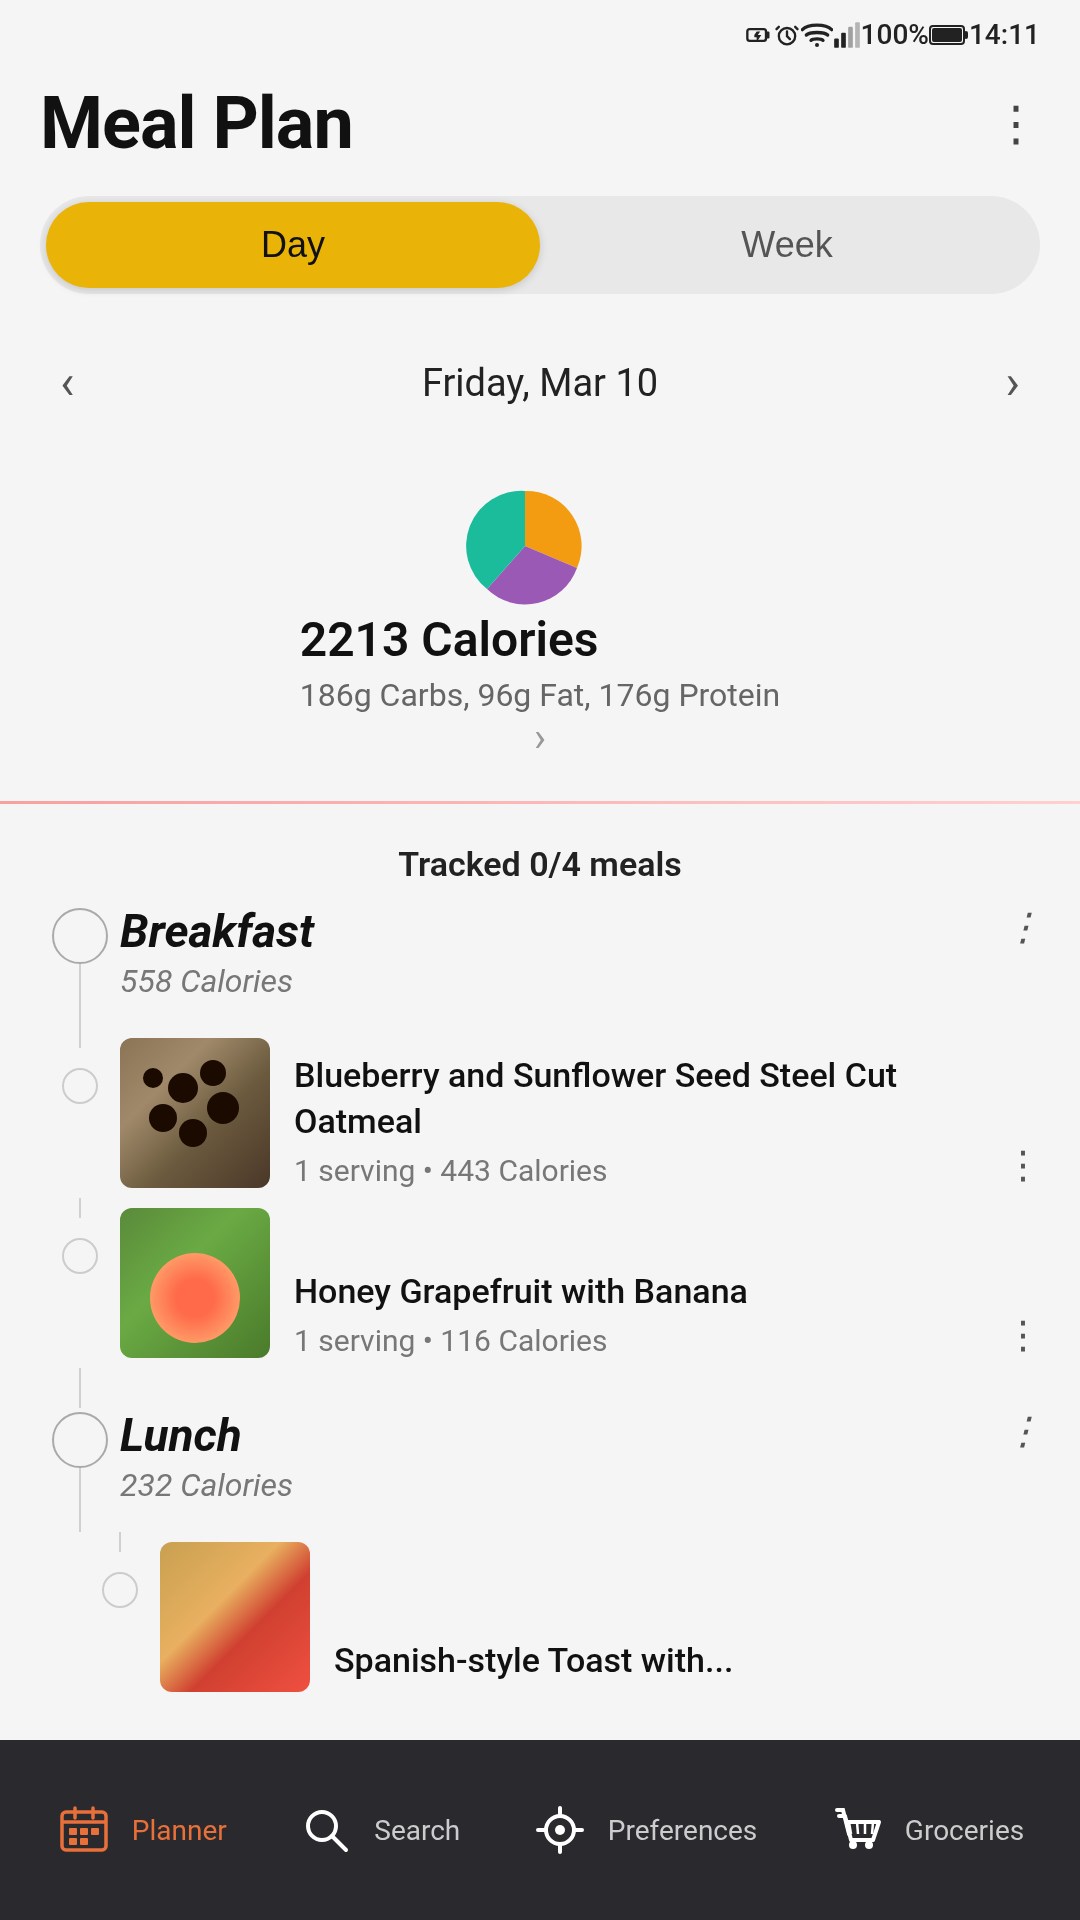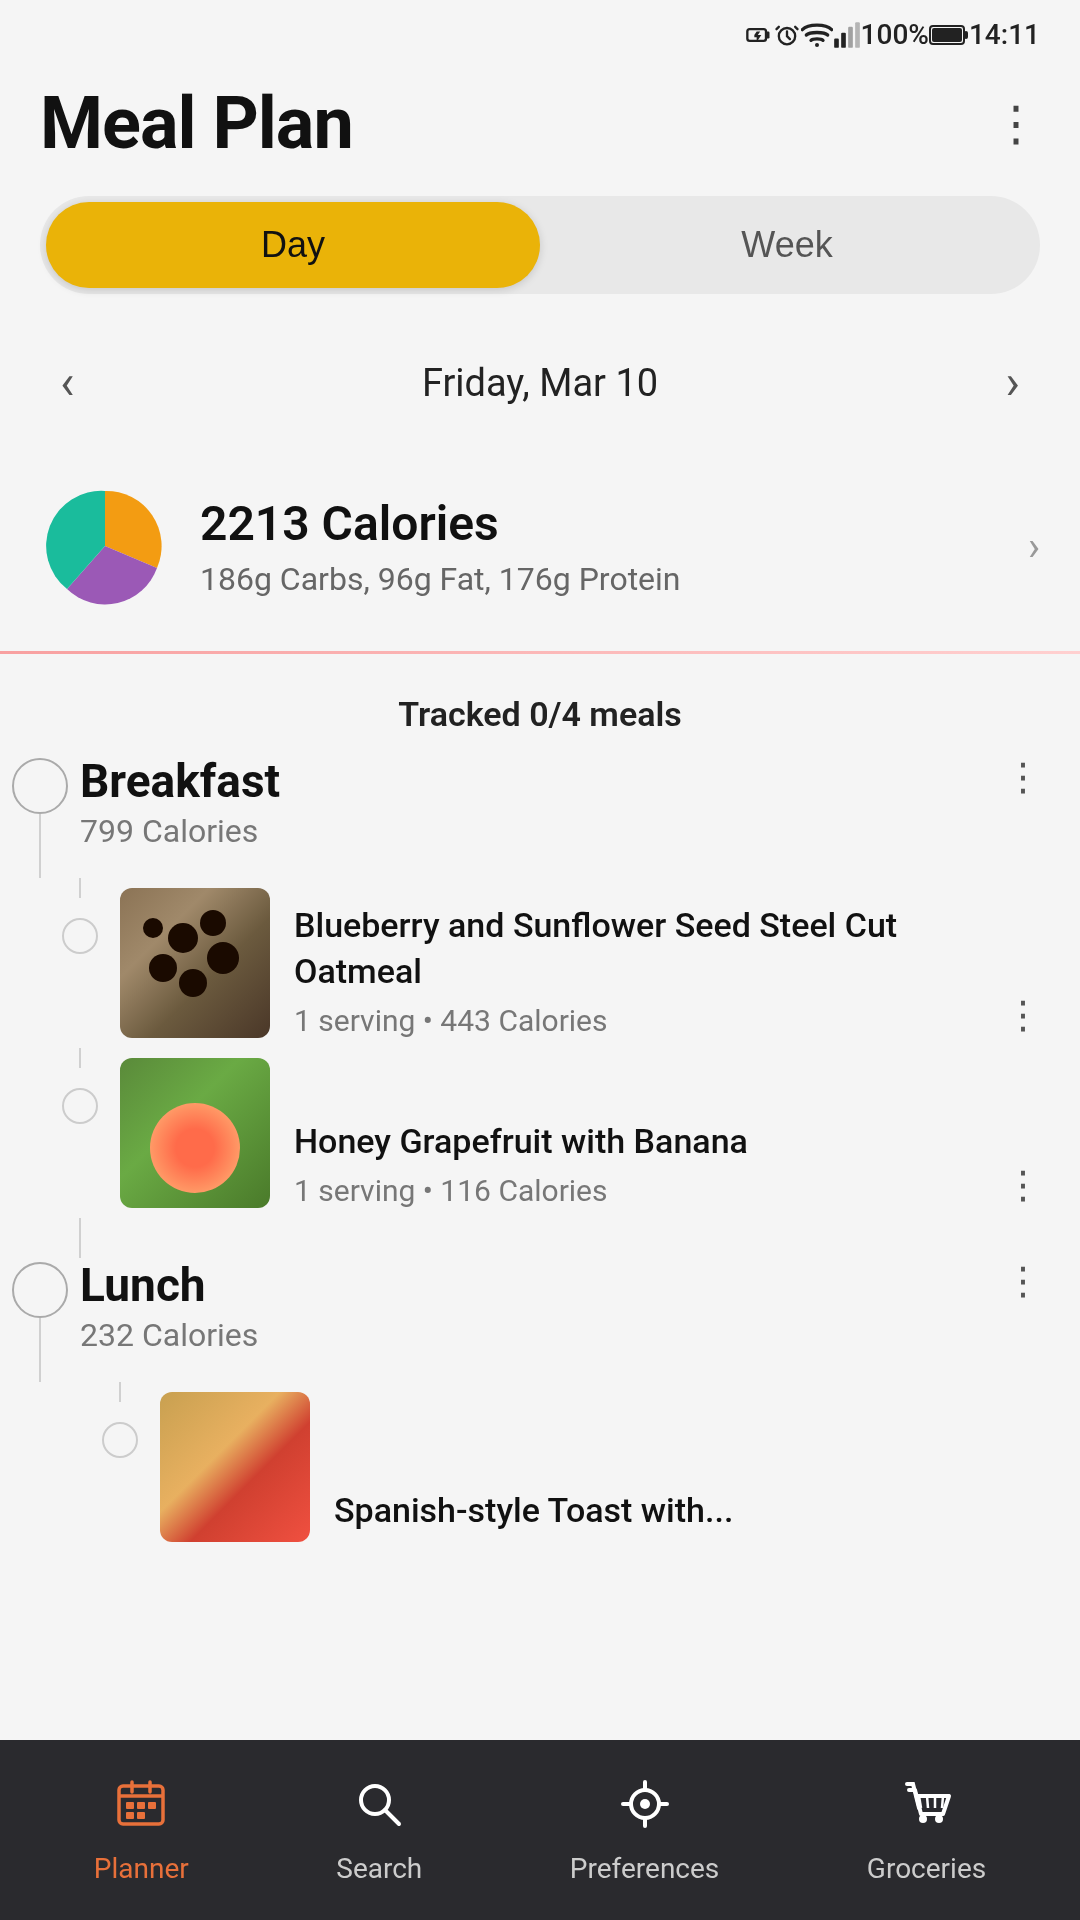--- a/index.html
+++ b/index.html
@@ -95,23 +95,24 @@
     .date-text {
       font-size: 38px;
       color: #222;
       font-weight: 400;
     }
 
     
     .nutrition-card {
       display: flex;
       align-items: center;
-      padding: 30px 40px;
+      padding: 30px 32px;
       background: #f5f5f5;
       cursor: pointer;
+      flex-direction: column;
     }
     .pie-chart {
       width: 130px;
       height: 130px;
       flex-shrink: 0;
       margin-right: 30px;
     }
     .nutrition-info {
       flex: 1;
     }
@@ -189,21 +190,21 @@
       height: 180px;
       background: #2a2a2e;
       display: flex;
       align-items: center;
       justify-content: space-around;
       padding: 0 20px;
     }
 
     .nav-item {
       display: flex;
-      flex-direction: column;
+      flex-direction: row;
       align-items: center;
       gap: 20px;
       cursor: pointer;
       padding: 10px 30px;
     }
 
     .nav-label {
       font-size: 28px;
       color: #ccc;
     }
@@ -271,21 +272,23 @@
 
     .content-area {
       height: calc(1920px - 180px);
       overflow: hidden;
       background: #f5f5f5;
     }
 
     
     .timeline-section {
       display: flex;
+      padding-left: 40px;
       margin-bottom: 0;
+      font-style: italic;
     }
 
     .tl-left {
       width: 80px;
       flex-shrink: 0;
       display: flex;
       flex-direction: column;
       align-items: center;
     }
 
@@ -454,21 +457,21 @@
     <div class="timeline-section">
       <div class="tl-left">
         <div class="tl-circle-main"></div>
         <div class="tl-line"></div>
       </div>
       <div class="tl-right">
 
         <div class="meal-title-row">
           <div class="meal-title-info">
             <div class="meal-title">Breakfast</div>
-            <div class="meal-cal">799 Calories</div>
+            <div class="meal-cal">558 Calories</div>
           </div>
           <span class="three-dots">⋮</span>
         </div>
       </div>
     </div>
 
     <div class="food-item-row">
       <div class="fi-left">
         <div class="fi-line" style="min-height:20px;"></div>
         <div class="fi-circle"></div>

